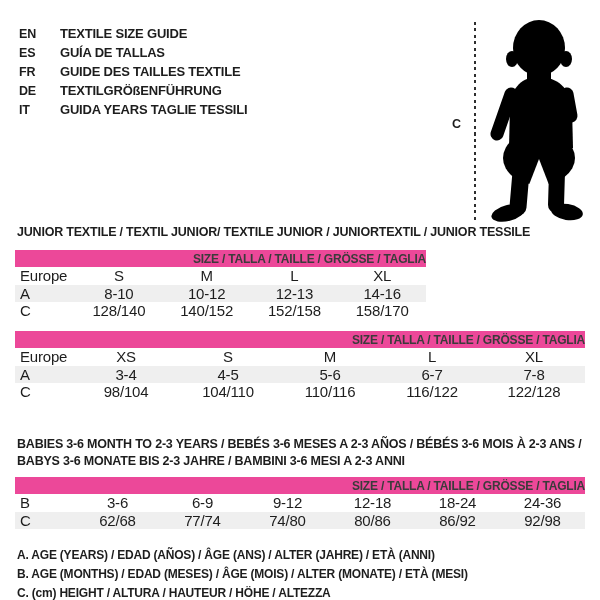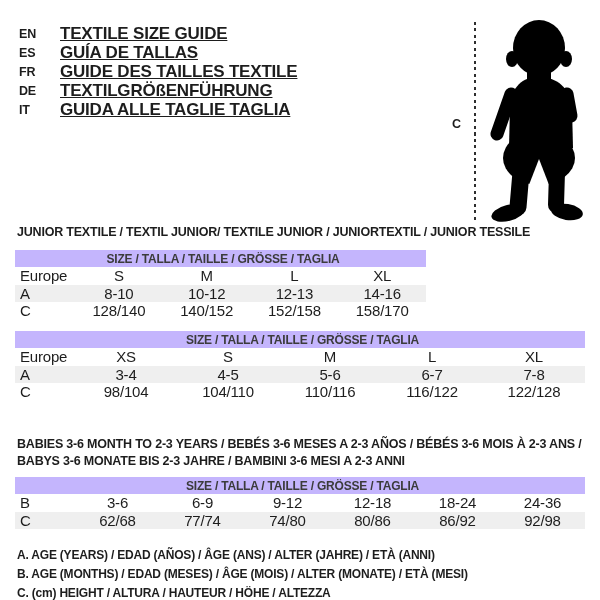--- a/index.html
+++ b/index.html
@@ -3,41 +3,41 @@
 <meta charset="utf-8">
 <style>
   html,body{margin:0;padding:0;background:#fff;}
   .canvas{position:relative;width:600px;height:600px;background:#ffffff;
     font-family:"Liberation Sans",sans-serif;color:#1d1d1d;overflow:hidden;margin-top:12px;}
 
   
   .langs{position:absolute;left:19px;top:12px;}
   .lang-row{display:flex;height:19px;align-items:center;}
   .lang-code{width:41px;font-weight:bold;font-size:12.5px;letter-spacing:-0.2px;}
-  .lang-label{font-weight:bold;font-size:17px;letter-spacing:-0.2px;white-space:nowrap;text-decoration:underline;}
+  .lang-label{font-weight:bold;font-size:13px;letter-spacing:-0.2px;white-space:nowrap;}
 
   
   .baby-svg{position:absolute;left:483px;top:5px;}
   .dash-line{position:absolute;left:474px;top:10px;width:2px;height:198px;
     background:repeating-linear-gradient(to bottom,#2e2e2e 0 3px,transparent 3px 6.5px);}
   .c-marker{position:absolute;left:452px;top:105px;font-weight:bold;font-size:12.5px;}
 
   
   .section{position:absolute;left:15px;}
   .t1{top:213px;width:411px;}
   .t2{top:319px;width:570px;}
   .t3{top:424px;width:570px;}
   .tbl-title{font-weight:bold;font-size:12.5px;letter-spacing:-0.2px;margin-left:2px;white-space:nowrap;}
   .tbl-title sub{font-size:8.5px;}
   .t1 .tbl-title{margin-bottom:11px;}
   .t2 .tbl-title{margin-bottom:12px;}
   .t3 .tbl-title{line-height:17px;margin-bottom:7px;}
   table.size-table{border-collapse:collapse;width:100%;table-layout:fixed;}
-  th.size-bar{background:#c4b5fd;font-weight:bold;font-size:12px;color:#3b3b3b;
-    text-align:center;padding:1px 0 1px 5px;height:15px;letter-spacing:-0.2px;}
+  th.size-bar{background:#ec4899;font-weight:bold;font-size:12px;color:#3b3b3b;
+    text-align:right;padding:1px 0 1px 5px;height:15px;letter-spacing:-0.2px;}
   table.size-table td{font-size:15px;text-align:center;height:17.5px;padding:0;letter-spacing:-0.2px;}
   table.size-table td.lbl{text-align:left;padding-left:5px;}
   tr.alt td{background:#efefef;}
   col.c-label{width:60px;}
 
   
   .footnotes{position:absolute;left:17px;top:534px;}
   .footnote{font-weight:bold;font-size:12px;line-height:19px;letter-spacing:-0.2px;white-space:nowrap;}
 </style>
 </head>
@@ -57,21 +57,21 @@
     <div class="lang-row">
       <span class="lang-code">FR</span>
       <span class="lang-label">GUIDE DES TAILLES TEXTILE</span>
     </div>
     <div class="lang-row">
       <span class="lang-code">DE</span>
       <span class="lang-label">TEXTILGRÖßENFÜHRUNG</span>
     </div>
     <div class="lang-row">
       <span class="lang-code">IT</span>
-      <span class="lang-label">GUIDA ALLE TAGLIE TAGLIA</span>
+      <span class="lang-label">GUIDA YEARS TAGLIE TESSILI</span>
     </div>
   </div>
 
   <div class="dash-line"></div>
   <div class="c-marker">C</div>
   <svg class="baby-svg" width="112" height="206" viewBox="0 0 112 206" aria-hidden="true">
     <g fill="#000000">
       <ellipse cx="56" cy="31" rx="26" ry="28"></ellipse>
       <ellipse cx="29" cy="42" rx="6" ry="8"></ellipse>
       <ellipse cx="83" cy="42" rx="6" ry="8"></ellipse>

